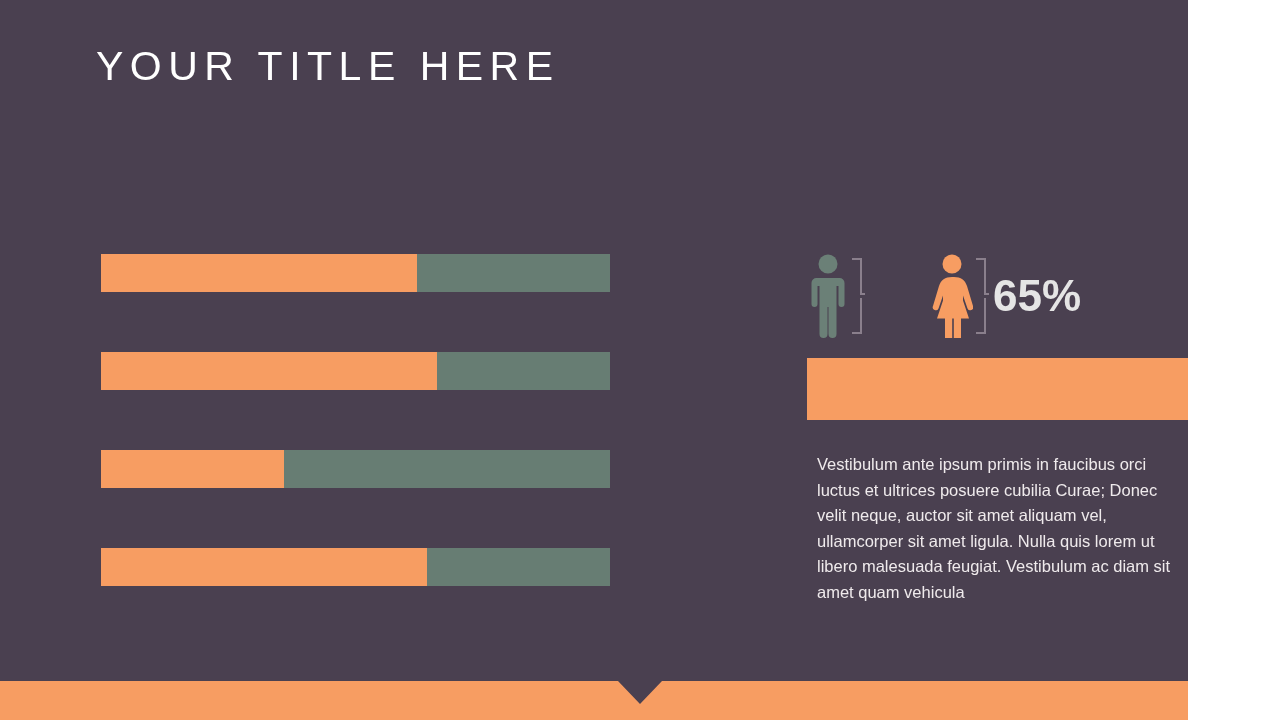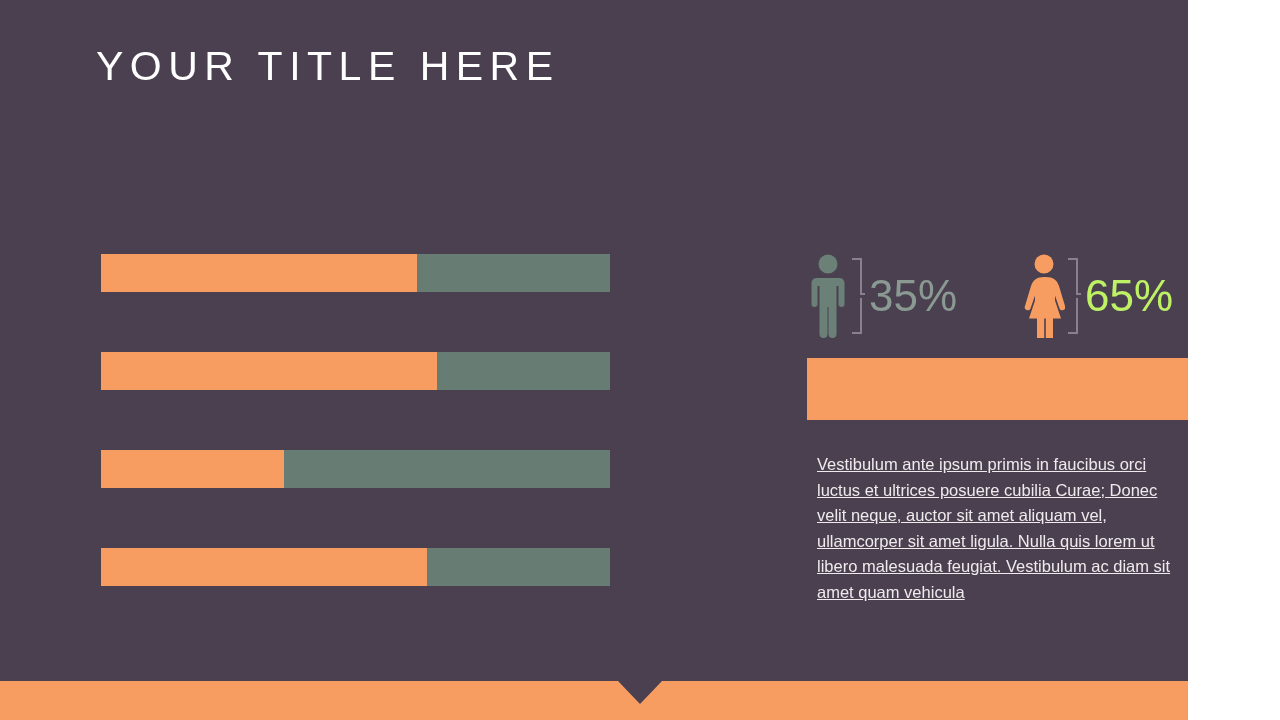--- a/index.html
+++ b/index.html
@@ -92,41 +92,40 @@
   }
   .pct {
     font-size: 44px;
     font-weight: 300;
     letter-spacing: 0px;
     line-height: 1;
     margin-left: 4px;
     white-space: nowrap;
   }
   .pct.male { color: #8a9991; }
-  .pct.female { color: #bef264; }
+  .pct.female { color: #e5e5e5; font-weight: bold; }
 
   .accent-block {
     position: absolute;
     left: 807px;
     top: 358px;
     width: 500px;
     height: 62px;
     background: #f79d62;
   }
 
   .body-text {
     position: absolute;
     left: 817px;
     top: 452px;
     width: 370px;
     font-size: 16.5px;
     line-height: 25.5px;
     color: #efeaec;
     font-weight: 400;
-    text-decoration: underline;
   }
 
   
   .footer {
     position: absolute;
     left: 0;
     top: 681px;
     width: 1280px;
     height: 39px;
     background: #f79d62;
@@ -176,21 +175,20 @@
     <div class="gender-row">
 
       <div class="gender-group male">
         <svg class="person-icon" viewBox="0 0 42 84">
           <circle cx="21" cy="10" r="9.5" fill="#6b8077"></circle>
           <path d="M9.5 24 h23 a5 5 0 0 1 5 5 v21 a3 3 0 0 1 -6 0 v-18 h-2 v48 a4 4 0 0 1 -8 0 v-27 h-1 v27 a4 4 0 0 1 -8 0 v-48 h-2 v18 a3 3 0 0 1 -6 0 v-21 a5 5 0 0 1 5 -5 z" fill="#6b8077"></path>
         </svg>
         <svg class="bracket" viewBox="0 0 15 78">
           <path d="M2 2 h9 v35 h4 M11 41 v35 h-9" fill="none" stroke="#8a7f8c" stroke-width="2"></path>
         </svg>
-        <div class="pct male">35%</div>
       </div>
 
       <div class="gender-group female">
         <svg class="person-icon" viewBox="0 0 42 84">
           <circle cx="21" cy="10" r="9.5" fill="#f79d62"></circle>
           <path d="M21 23 c-7 0 -11 3 -13 9 l-6 20 a3 3 0 0 0 5.5 2.4 l4.5 -13 v5 l-6 18 h8 v19 a3.6 3.6 0 0 0 7.2 0 v-19 h1.6 v19 a3.6 3.6 0 0 0 7.2 0 v-19 h8 l-6 -18 v-5 l4.5 13 a3 3 0 0 0 5.5 -2.4 l-6 -20 c-2 -6 -6 -9 -13 -9 z" fill="#f79d62"></path>
         </svg>
         <svg class="bracket" viewBox="0 0 15 78">
           <path d="M2 2 h9 v35 h4 M11 41 v35 h-9" fill="none" stroke="#8a7f8c" stroke-width="2"></path>
         </svg>

